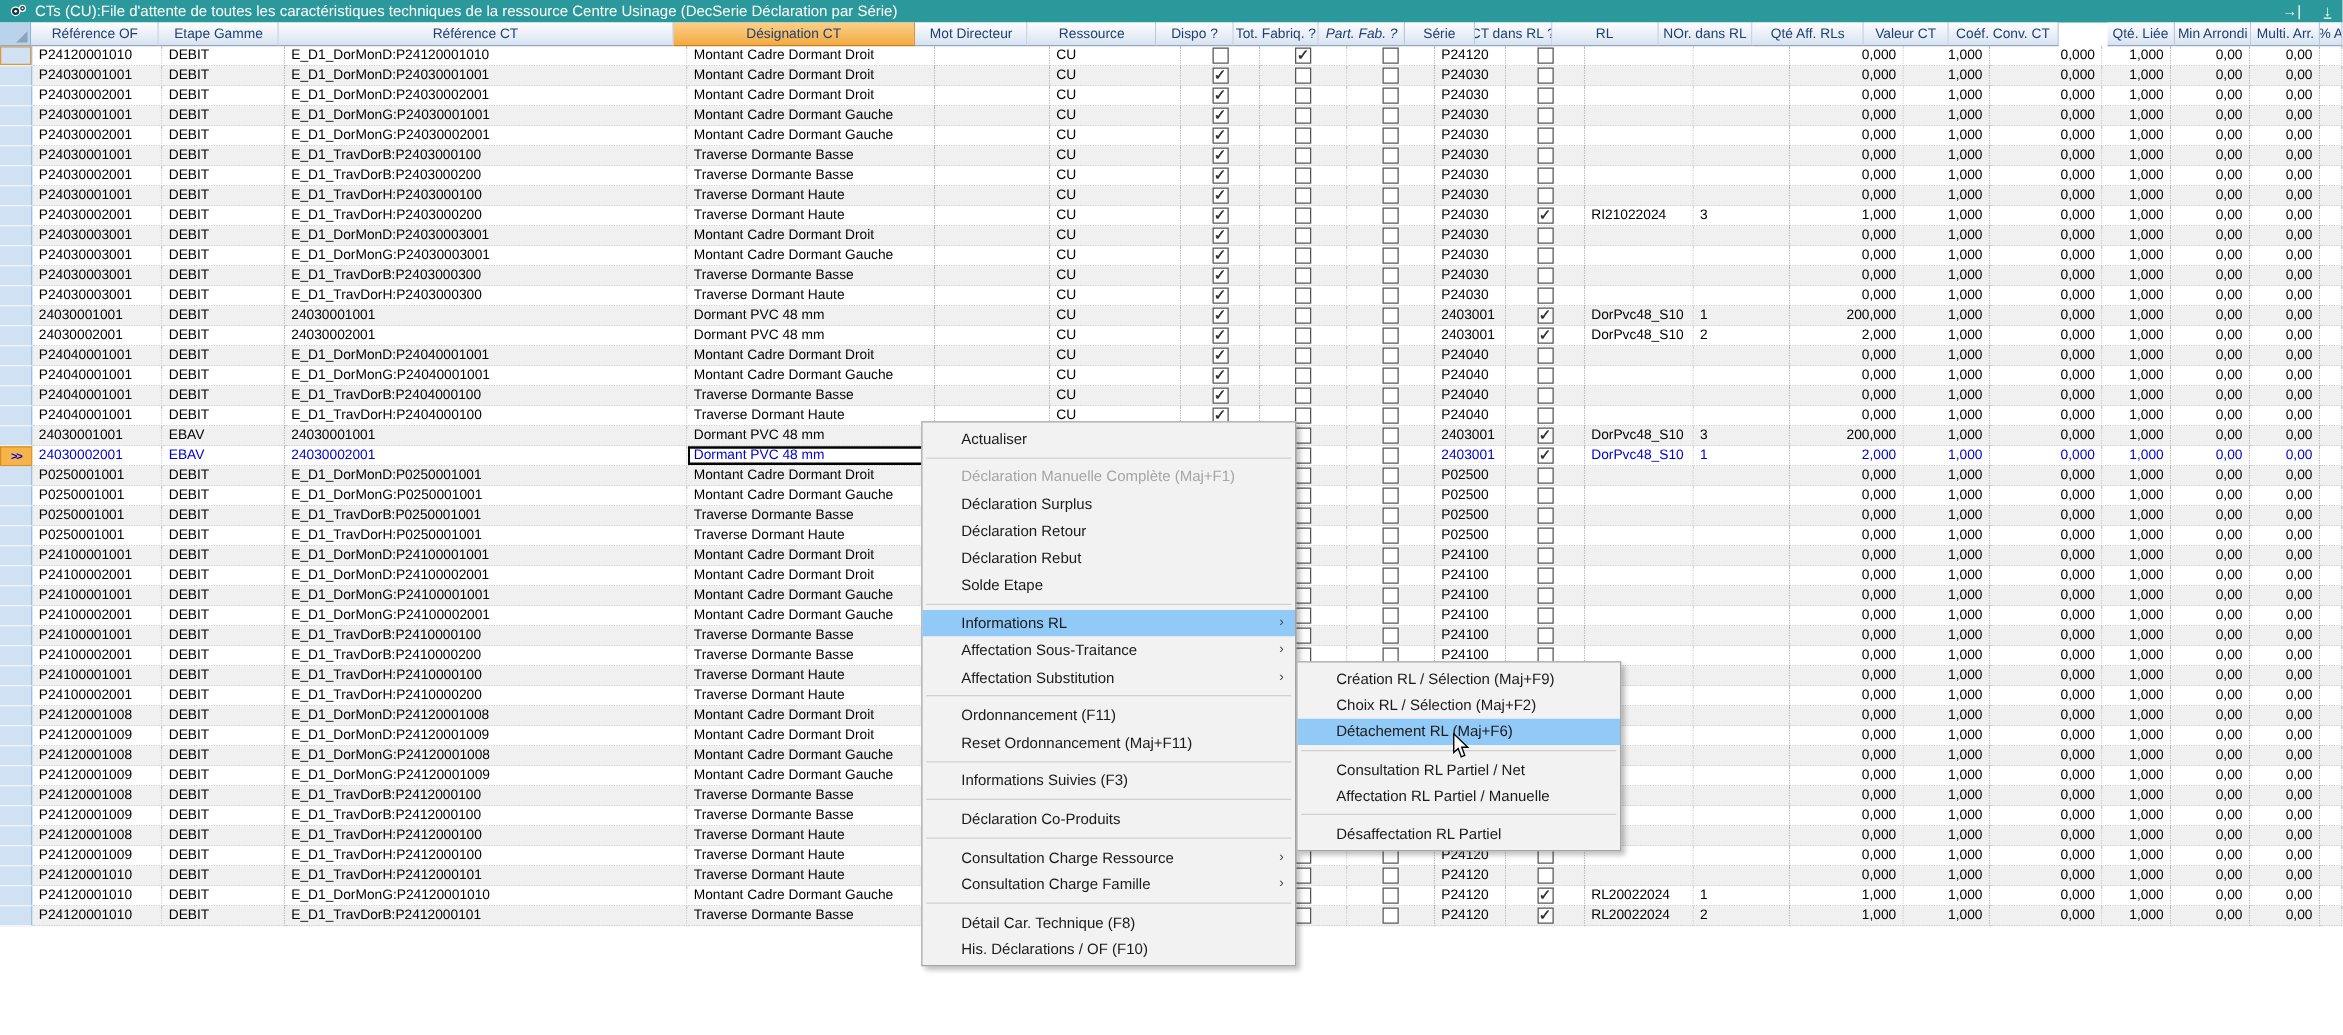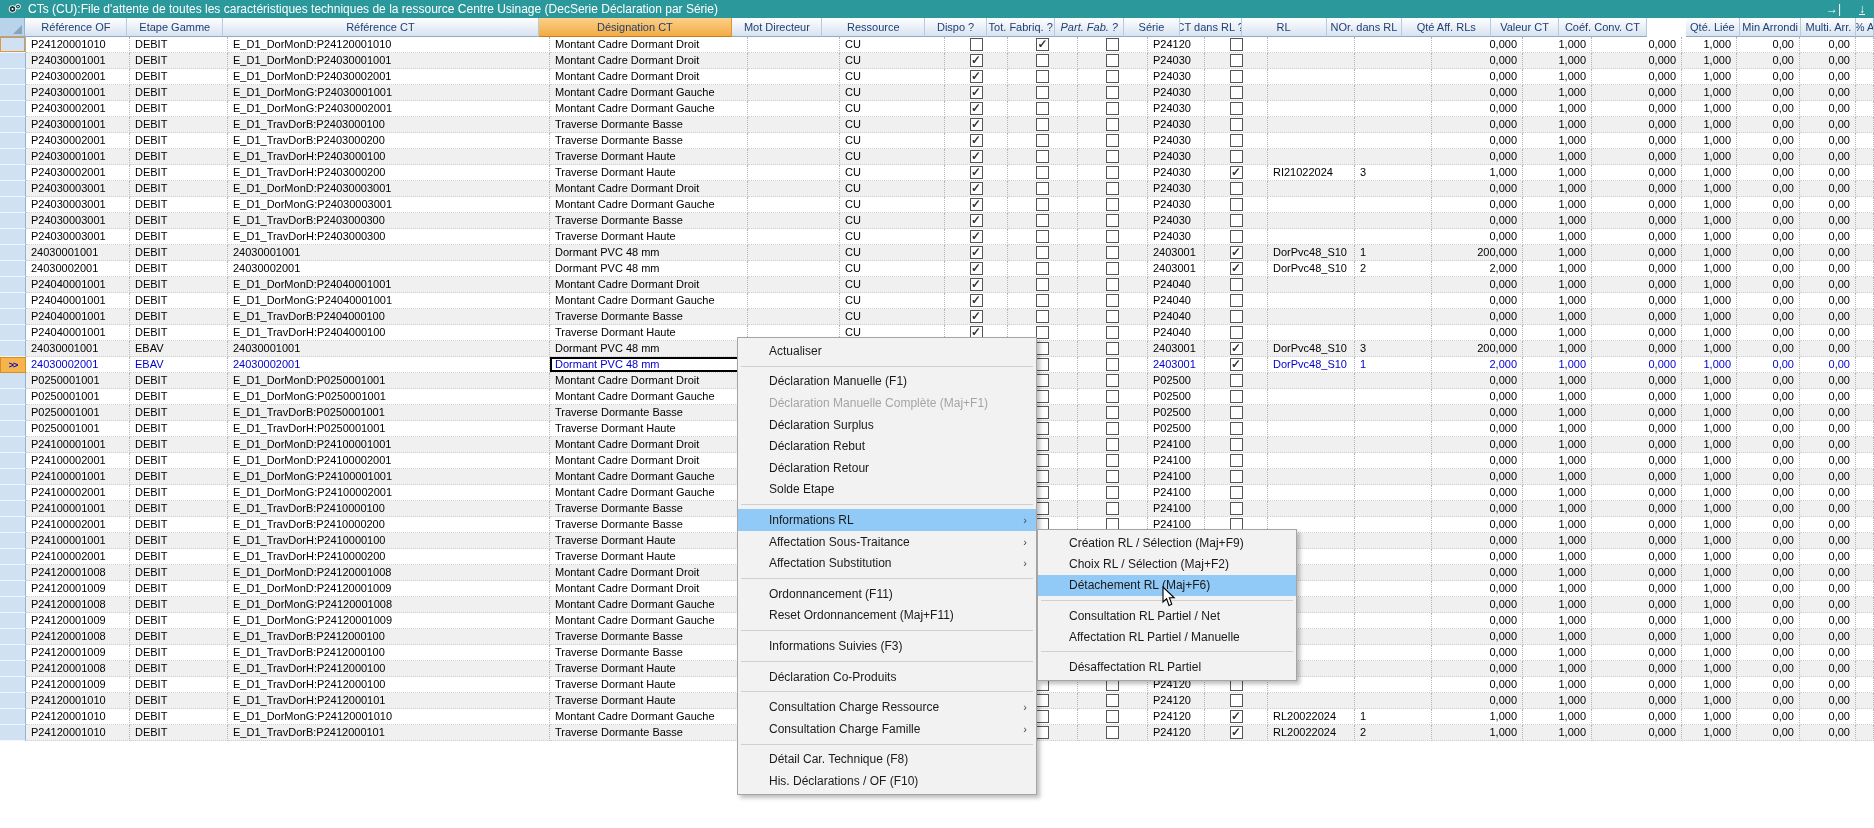--- a/index.html
+++ b/index.html
@@ -1464,34 +1464,31 @@
         <div class="cell" style="width: 18px;"></div>
       </div>
     </div>
 </div>
 
 <div class="menu" id="context-menu">
     <div class="mi">
       <span>Actualiser</span>
     </div>
     <div class="msep"></div>
-    <div class="mi">
-      <span>Déclaration Manuelle (F1)</span>
-    </div>
     <div class="mi dis">
       <span>Déclaration Manuelle Complète (Maj+F1)</span>
     </div>
     <div class="mi">
       <span>Déclaration Surplus</span>
     </div>
     <div class="mi">
+      <span>Déclaration Retour</span>
+    </div>
+    <div class="mi">
       <span>Déclaration Rebut</span>
-    </div>
-    <div class="mi">
-      <span>Déclaration Retour</span>
     </div>
     <div class="mi">
       <span>Solde Etape</span>
     </div>
     <div class="msep"></div>
     <div class="mi hl">
       <span>Informations RL</span>
       <span class="arrow">›</span>
     </div>
     <div class="mi">

